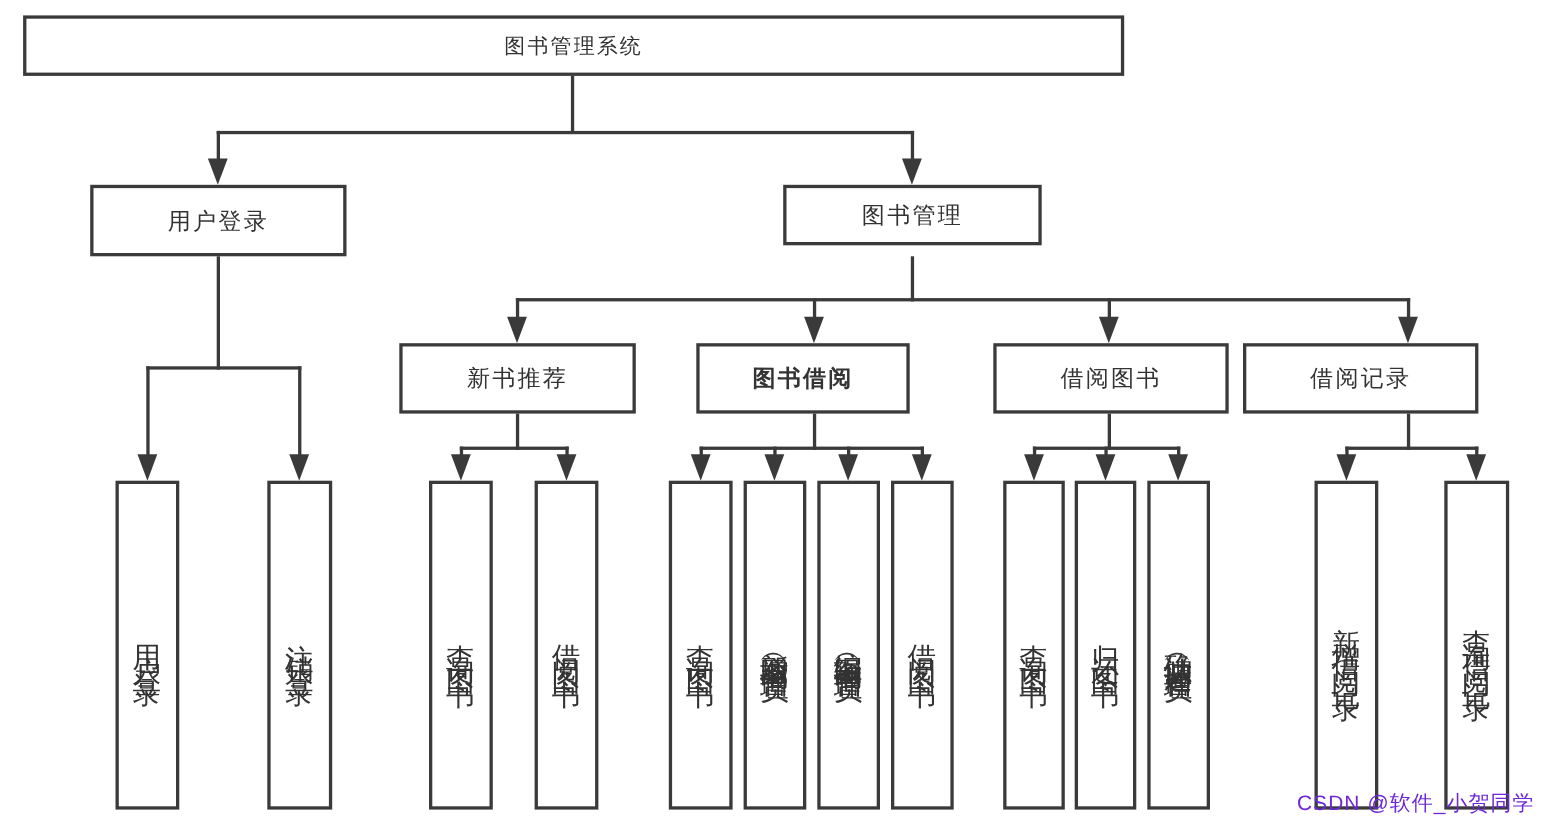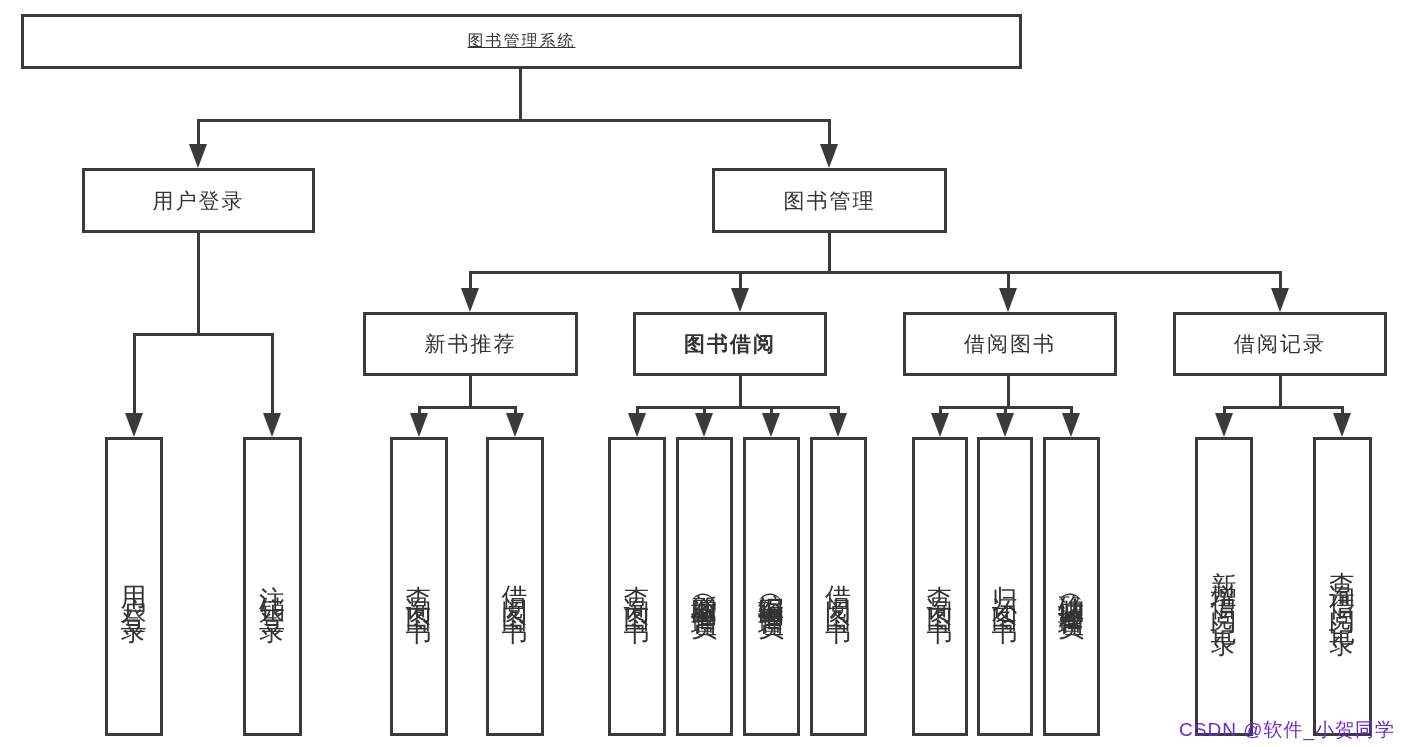--- a/index.html
+++ b/index.html
@@ -19,21 +19,21 @@
     position:absolute;
     box-sizing:border-box;
     border:3px solid var(--ink);
     background:#ffffff;
     display:flex;align-items:center;justify-content:center;
     color:var(--text);
     font-size:21px;
     letter-spacing:2px;
     white-space:nowrap;
   }
-  .hnode.title{font-size:16px;text-decoration:underline;}
+  .hnode.title{font-size:19px;}
   
   .vnode{
     position:absolute;
     box-sizing:border-box;
     border:3px solid var(--ink);
     background:#ffffff;
     display:flex;align-items:center;justify-content:center;
     color:var(--text);
     font-size:26px;
     writing-mode:vertical-rl;
@@ -72,21 +72,21 @@
   <div class="hnode title" style="left:21px;top:14px;width:1001px;height:55px;">图书管理系统</div>
 
   <div class="vline" style="left:519px;top:69px;height:52px;"></div>
   <div class="hline" style="left:197px;top:119px;width:634px;"></div>
   <div class="vline" style="left:197px;top:119px;height:30px;"></div>
   <div class="ah" style="left:189px;top:144px;"></div>
   <div class="vline" style="left:828px;top:119px;height:30px;"></div>
   <div class="ah" style="left:820px;top:144px;"></div>
 
   <div class="hnode" style="left:82px;top:168px;width:233px;height:65px;">用户登录</div>
-  <div class="hnode" style="left:712px;top:168px;width:235px;height:65px;">图书管理</div>
+  <div class="hnode" style="left:712px;top:168px;width:235px;height:55px;">图书管理</div>
 
   <div class="vline" style="left:197px;top:233px;height:103px;"></div>
   <div class="hline" style="left:133px;top:333px;width:141px;"></div>
   <div class="vline" style="left:133px;top:333px;height:82px;"></div>
   <div class="ah" style="left:125px;top:413px;"></div>
   <div class="vline" style="left:271px;top:333px;height:82px;"></div>
   <div class="ah" style="left:263px;top:413px;"></div>
 
   <div class="vline" style="left:828px;top:233px;height:41px;"></div>
   <div class="hline" style="left:469px;top:271px;width:813px;"></div>
@@ -95,21 +95,21 @@
   <div class="vline" style="left:739px;top:271px;height:22px;"></div>
   <div class="ah" style="left:731px;top:288px;"></div>
   <div class="vline" style="left:1007px;top:271px;height:22px;"></div>
   <div class="ah" style="left:999px;top:288px;"></div>
   <div class="vline" style="left:1279px;top:271px;height:22px;"></div>
   <div class="ah" style="left:1271px;top:288px;"></div>
 
   <div class="hnode" style="left:363px;top:312px;width:215px;height:64px;">新书推荐</div>
   <div class="hnode" style="left:633px;top:312px;width:194px;height:64px;font-weight:bold;">图书借阅</div>
   <div class="hnode" style="left:903px;top:312px;width:214px;height:64px;">借阅图书</div>
-  <div class="hnode" style="left:1173px;top:312px;width:214px;height:64px;">借阅记录</div>
+  <div class="hnode" style="left:1130px;top:312px;width:214px;height:64px;">借阅记录</div>
 
   <div class="vline" style="left:469px;top:376px;height:33px;"></div>
   <div class="hline" style="left:418px;top:406px;width:99px;"></div>
   <div class="vline" style="left:418px;top:406px;height:10px;"></div>
   <div class="ah" style="left:410px;top:413px;"></div>
   <div class="vline" style="left:514px;top:406px;height:10px;"></div>
   <div class="ah" style="left:506px;top:413px;"></div>
 
   <div class="vline" style="left:739px;top:376px;height:33px;"></div>
   <div class="hline" style="left:636px;top:406px;width:204px;"></div>

